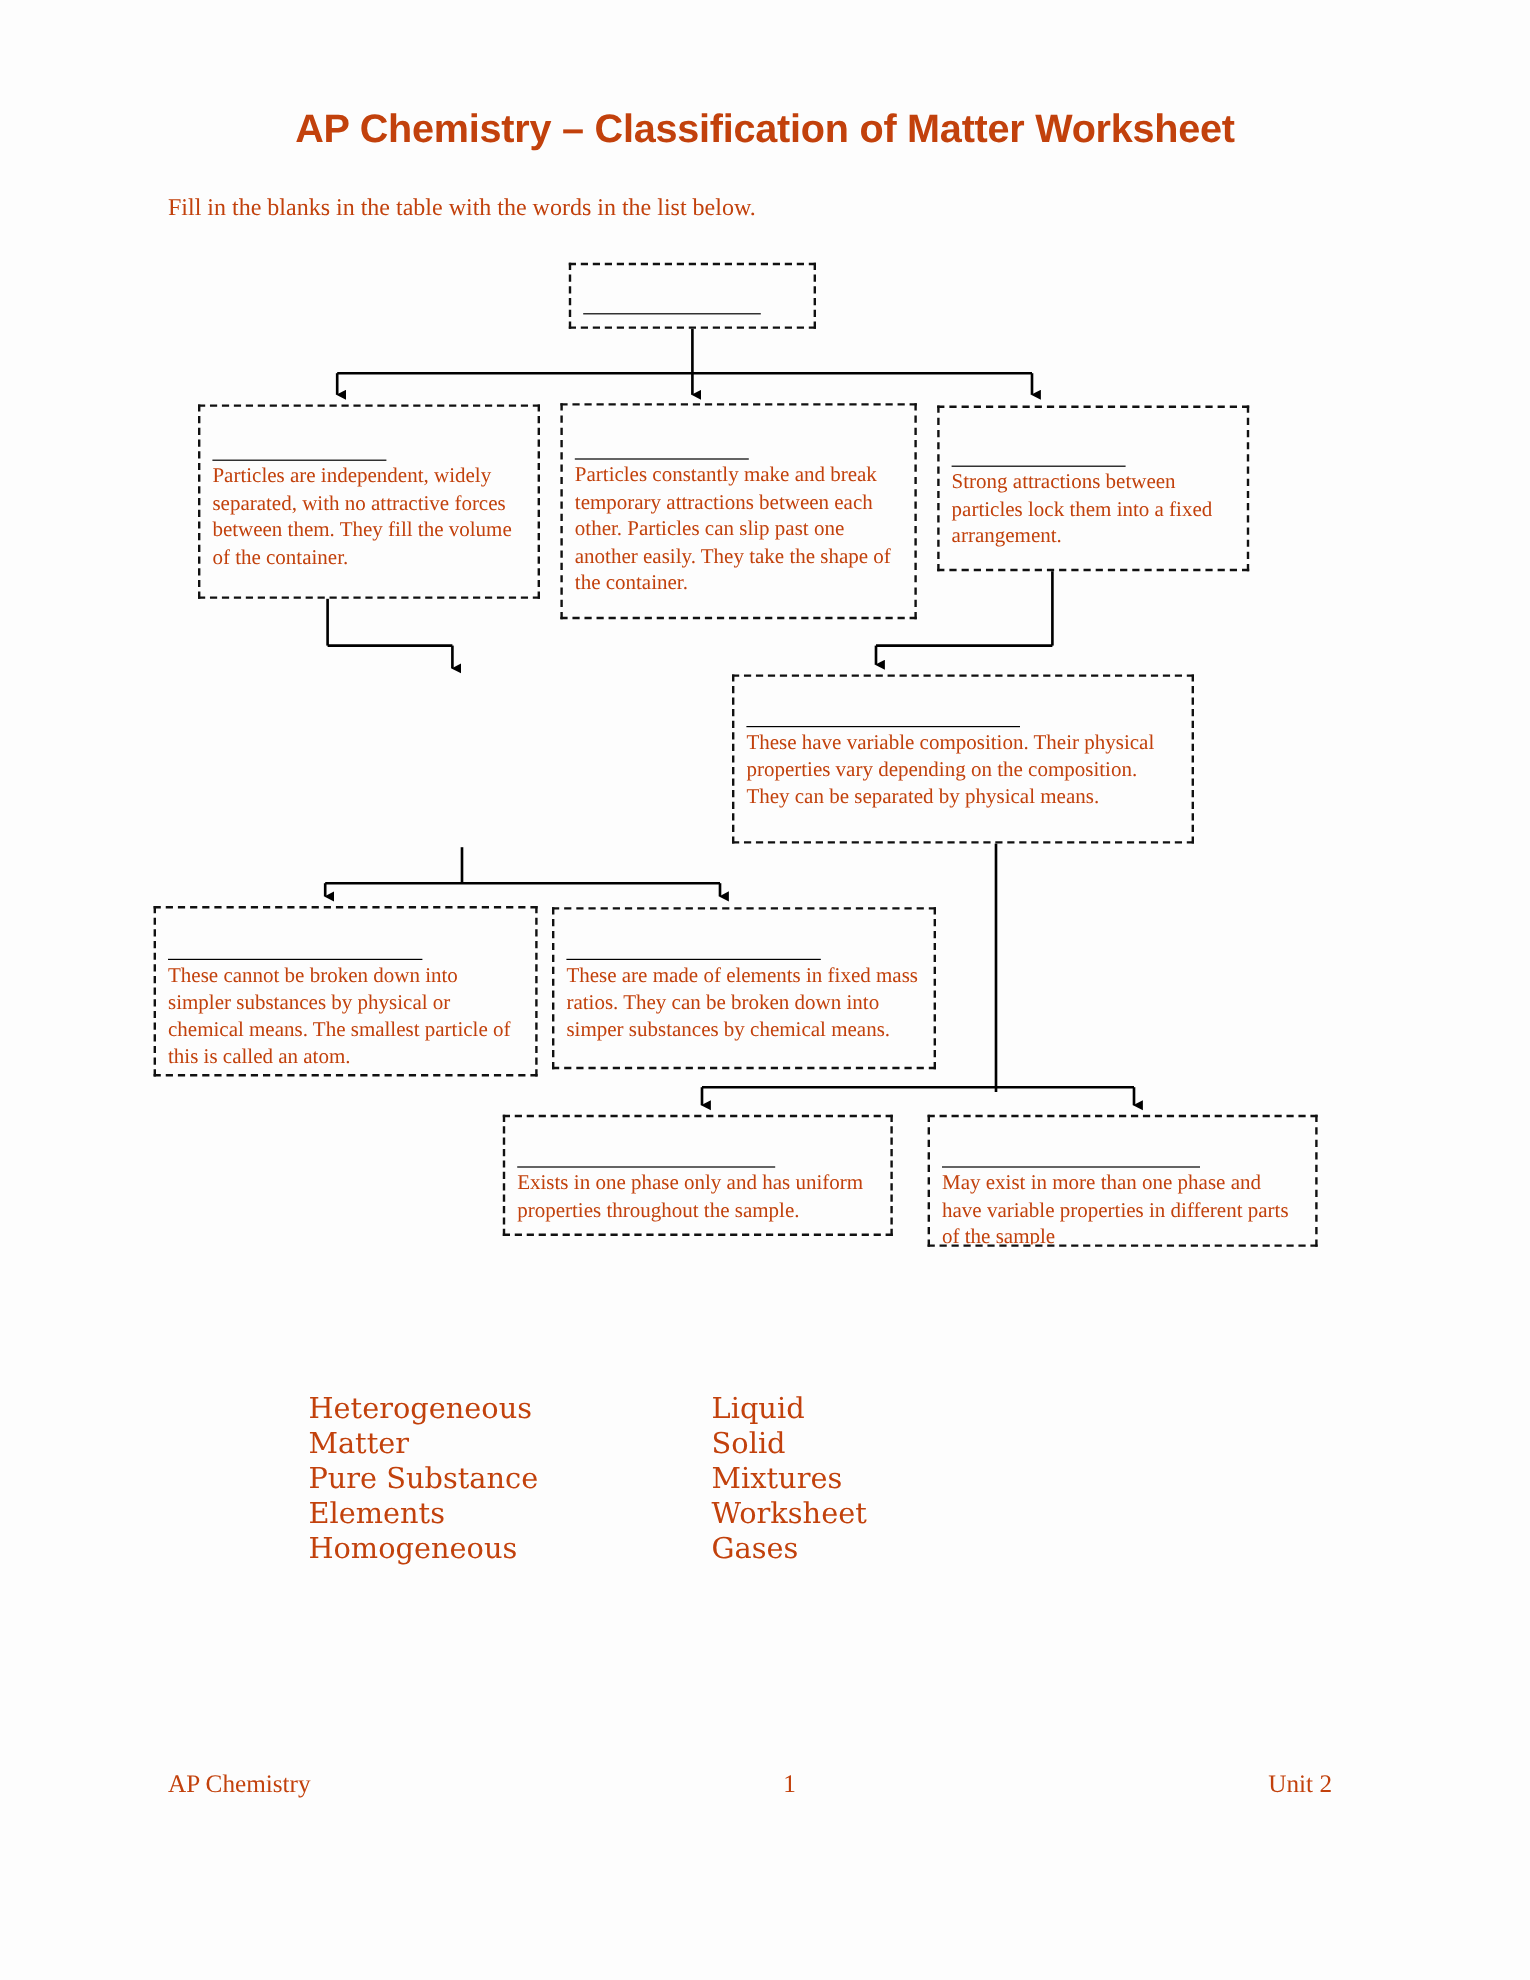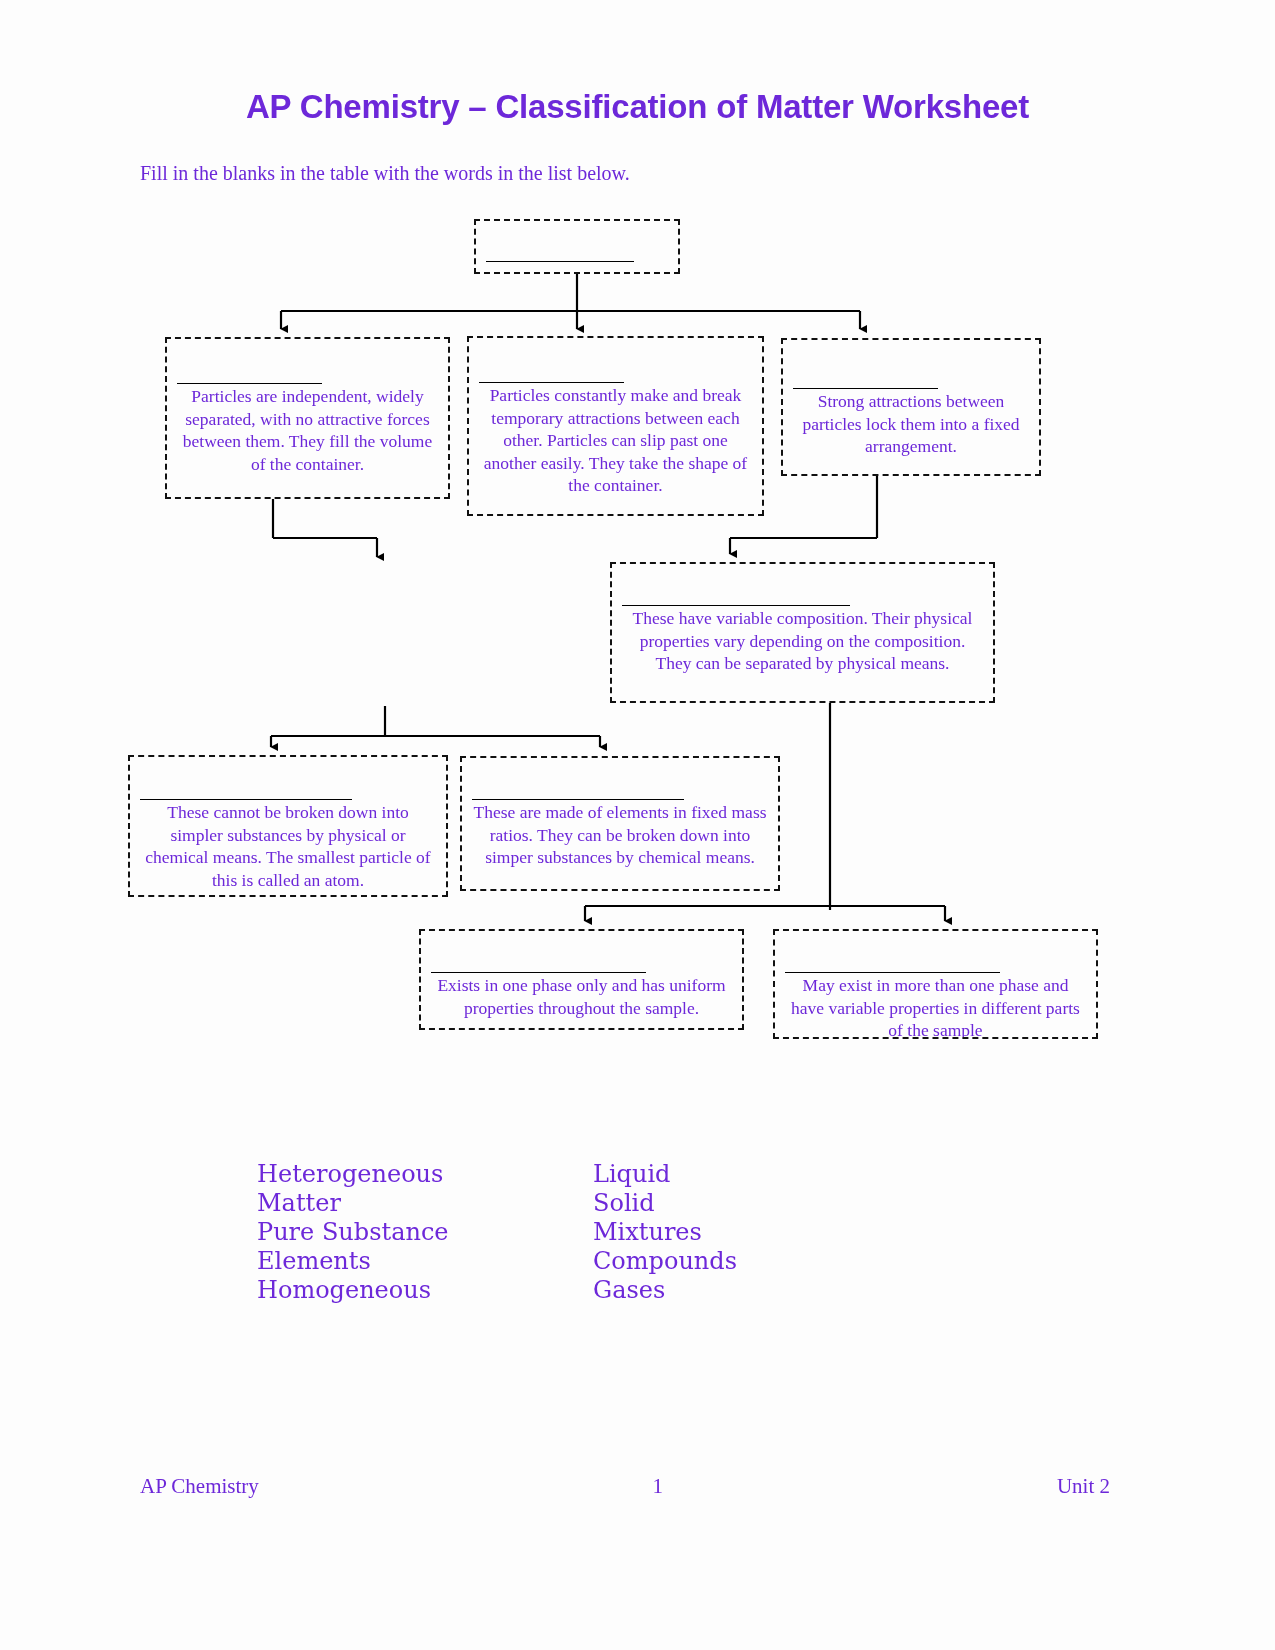--- a/index.html
+++ b/index.html
@@ -7,21 +7,21 @@
     padding: 0;
     background: #ffffff;
   }
   #page {
     position: relative;
     width: 1275px;
     height: 1650px;
     background: #fdfdfd;
     overflow: hidden;
     font-family: "Liberation Serif", "DejaVu Serif", serif;
-    color: #6d28d9;
+    color: #c2410c;
   }
 
   
   #title {
     position: absolute;
     left: 0;
     top: 88px;
     width: 1275px;
     text-align: center;
     font-family: "Liberation Sans", "DejaVu Sans", sans-serif;
@@ -52,21 +52,20 @@
     height: 1110px;
     pointer-events: none;
   }
   .node {
     position: absolute;
     box-sizing: border-box;
     border: 2px dashed #111111;
     background: transparent;
     padding: 9px 10px 4px 10px;
     overflow: hidden;
-    text-align: center;
   }
   .node.dashdot {
     border-style: dashed;
   }
   .blank-line {
     display: block;
     height: 15px;
     border-bottom: 1.6px solid #000000;
     margin-bottom: 1px;
   }
@@ -229,21 +228,21 @@
       <div class="word-item">Heterogeneous</div>
       <div class="word-item">Matter</div>
       <div class="word-item">Pure Substance</div>
       <div class="word-item">Elements</div>
       <div class="word-item">Homogeneous</div>
     </div>
     <div class="word-col">
       <div class="word-item">Liquid</div>
       <div class="word-item">Solid</div>
       <div class="word-item">Mixtures</div>
-      <div class="word-item">Compounds</div>
+      <div class="word-item">Worksheet</div>
       <div class="word-item">Gases</div>
     </div>
   </div>
 
   <div id="footer">
     <div>AP Chemistry</div>
     <div>1</div>
     <div>Unit 2</div>
   </div>
 

